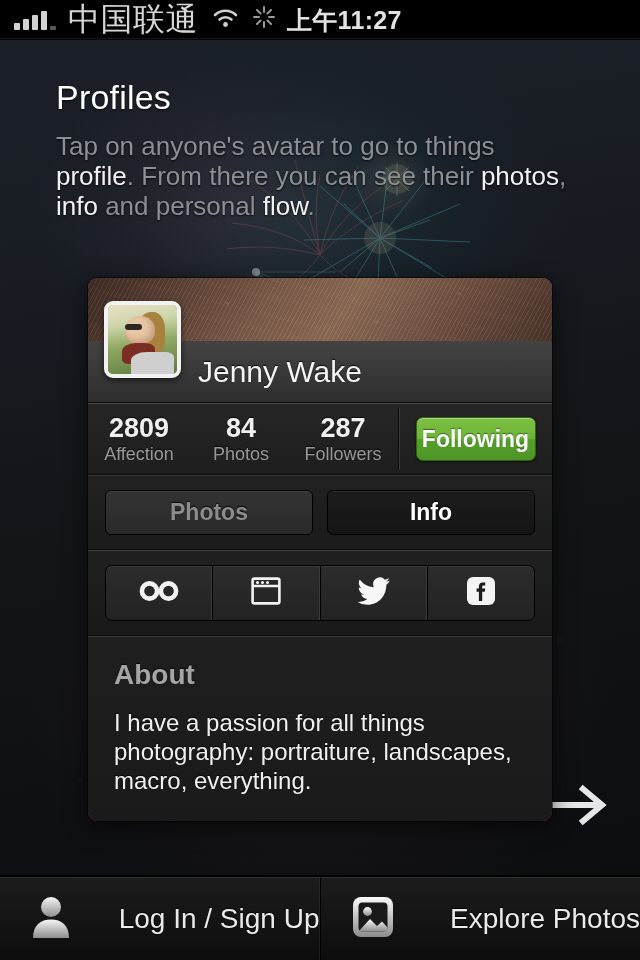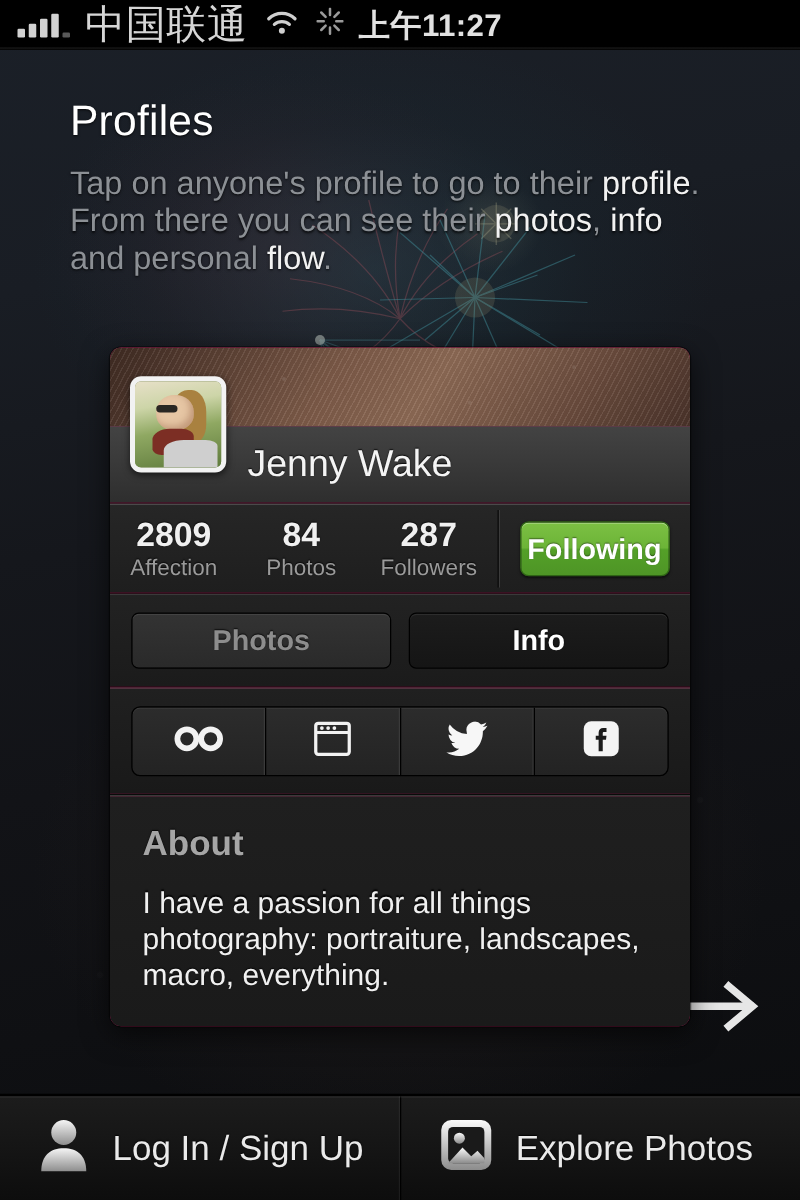--- a/index.html
+++ b/index.html
@@ -201,21 +201,21 @@
   
   #bottombar {
     position:absolute; left:0; bottom:0; width:640px; height:85px; z-index:30;
     background:linear-gradient(#1c1c1c 0%, #151515 50%, #0d0d0d 100%);
     border-top:2px solid #000; display:flex;
   }
   #bottombar::before {
     content:""; position:absolute; top:0; left:0; right:0; height:1px;
     background:rgba(255,255,255,.09);
   }
-  .bb-btn { flex:1; display:flex; align-items:center; gap:18px; padding-left:30px; }
+  .bb-btn { flex:1; display:flex; align-items:center; gap:0; padding-left:30px;justify-content:space-between; }
   .bb-btn:first-child { border-right:1px solid #000; box-shadow:inset -1px 0 0 rgba(255,255,255,.06); }
   .bb-label { font-size:28px; color:#eaeaea; text-shadow:0 -1px 1px rgba(0,0,0,.9); }
 </style>
 </head>
 <body>
 
 <div id="bg">
   <div class="fw" style="left:210px; top:135px;">
     <svg width="220" height="190" viewBox="0 0 220 190">
       <g stroke="#8a4a55" stroke-width="1" fill="none" opacity="0.45">
@@ -301,21 +301,21 @@
       <g stroke="#9a9a9a" stroke-width="2" stroke-linecap="round">
         <path d="M11 1 L11 6 M11 16 L11 21 M1 11 L6 11 M16 11 L21 11
                  M4 4 L7.5 7.5 M14.5 14.5 L18 18 M18 4 L14.5 7.5 M7.5 14.5 L4 18"></path>
       </g>
     </svg>
   </div>
   <div class="sb-time">上午11:27</div>
 </div>
 
 <h1 id="page-title">Profiles</h1>
-<p id="page-desc"><span>Tap on anyone's profile to go to their </span><b>profile</b><span>. From there you can see their </span><b>photos</b><span>, </span><b>info</b><span> and personal </span><b>flow</b><span>.</span></p>
+<p id="page-desc"><span>Tap on anyone's avatar to go to things </span><b>profile</b><span>. From there you can see their </span><b>photos</b><span>, </span><b>info</b><span> and personal </span><b>flow</b><span>.</span></p>
 
 <div id="profile-card">
 
   <div class="cover"></div>
 
   <div class="namebar">
     <div class="avatar">
       <div class="ph">
         <div class="hair"></div>
           <div class="face"></div>

